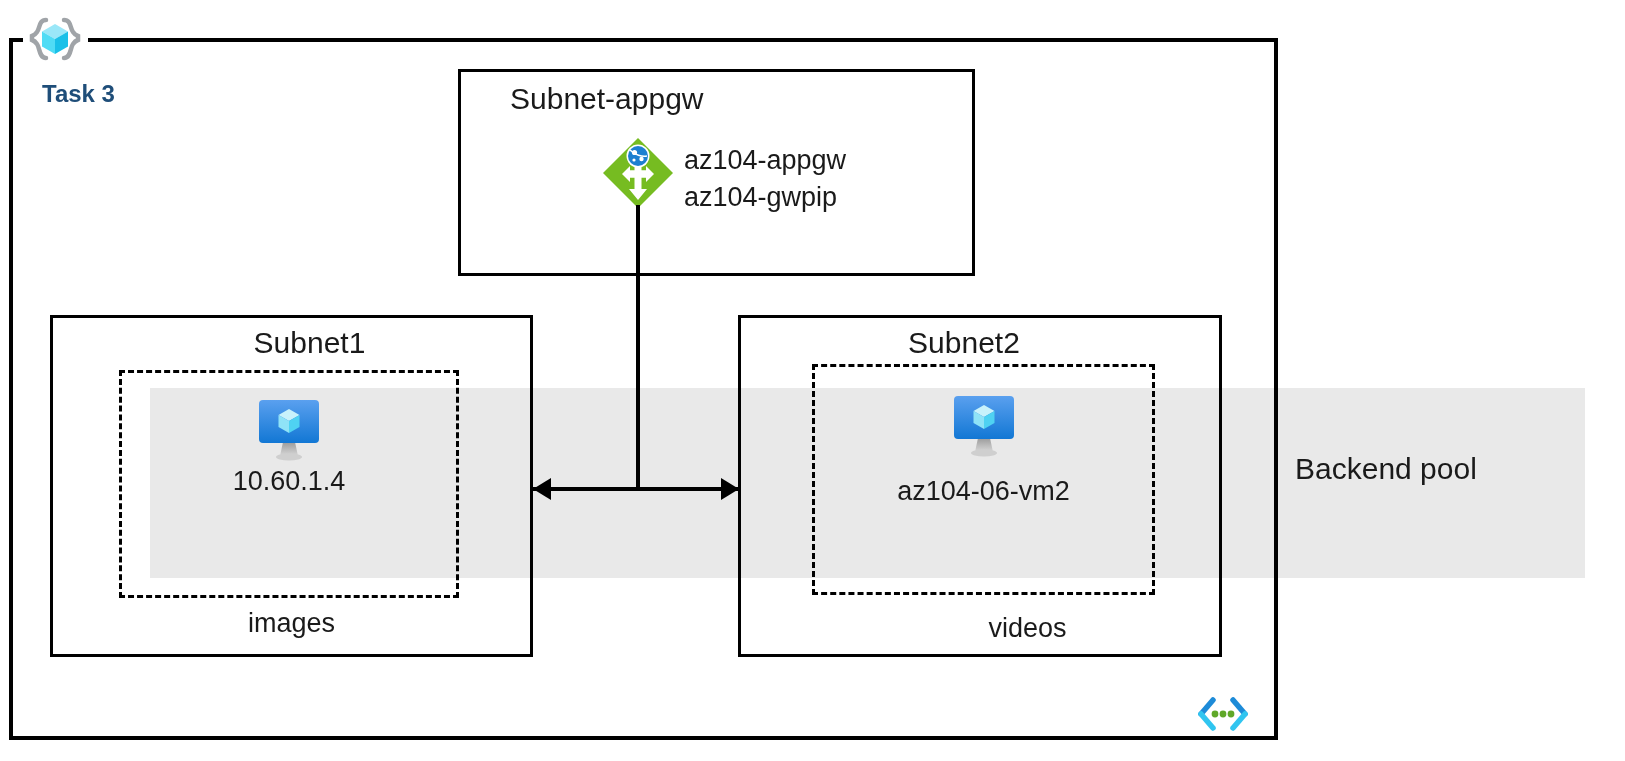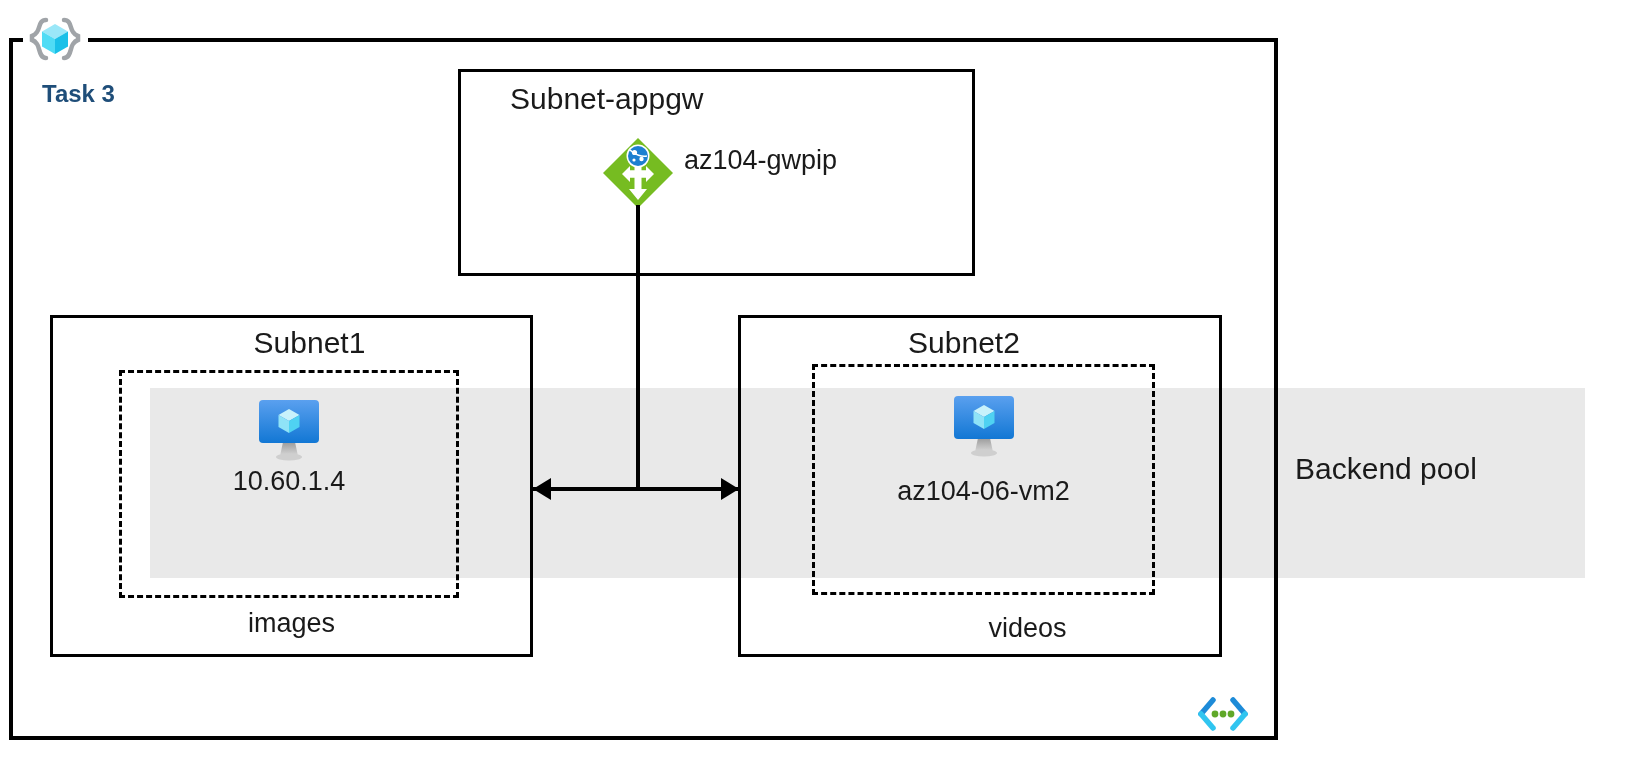--- a/index.html
+++ b/index.html
@@ -277,20 +277,21 @@
 
       <circle cx="37" cy="20" r="11.5" fill="#ffffff"></circle>
       <circle cx="37" cy="20" r="10" fill="#1d7fd0"></circle>
       <path d="M29 14 C34 19 41 21 46 20" fill="none" stroke="#ffffff" stroke-width="1.6"></path>
       <circle cx="33.5" cy="16.5" r="2.6" fill="#ffffff"></circle>
       <circle cx="40.5" cy="23" r="2.2" fill="#ffffff"></circle>
       <circle cx="33" cy="24" r="1.6" fill="#ffffff"></circle>
     </svg>
   </div>
   <div class="appgw-labels">
+    <div>az104-appgw</div>
     <div>az104-gwpip</div>
   </div>
 
   <div class="conn-vertical"></div>
   <div class="conn-horizontal"></div>
   <div class="arrow-head arrow-left"></div>
   <div class="arrow-head arrow-right"></div>
 
   <div class="subnet-box subnet1-box"></div>
   <div class="subnet-title-center subnet1-title">Subnet1</div>

